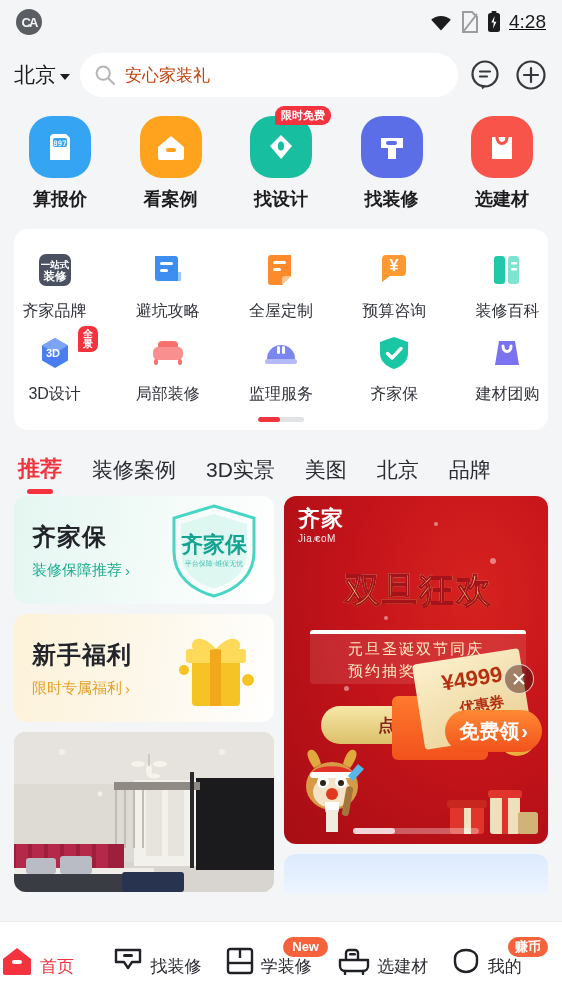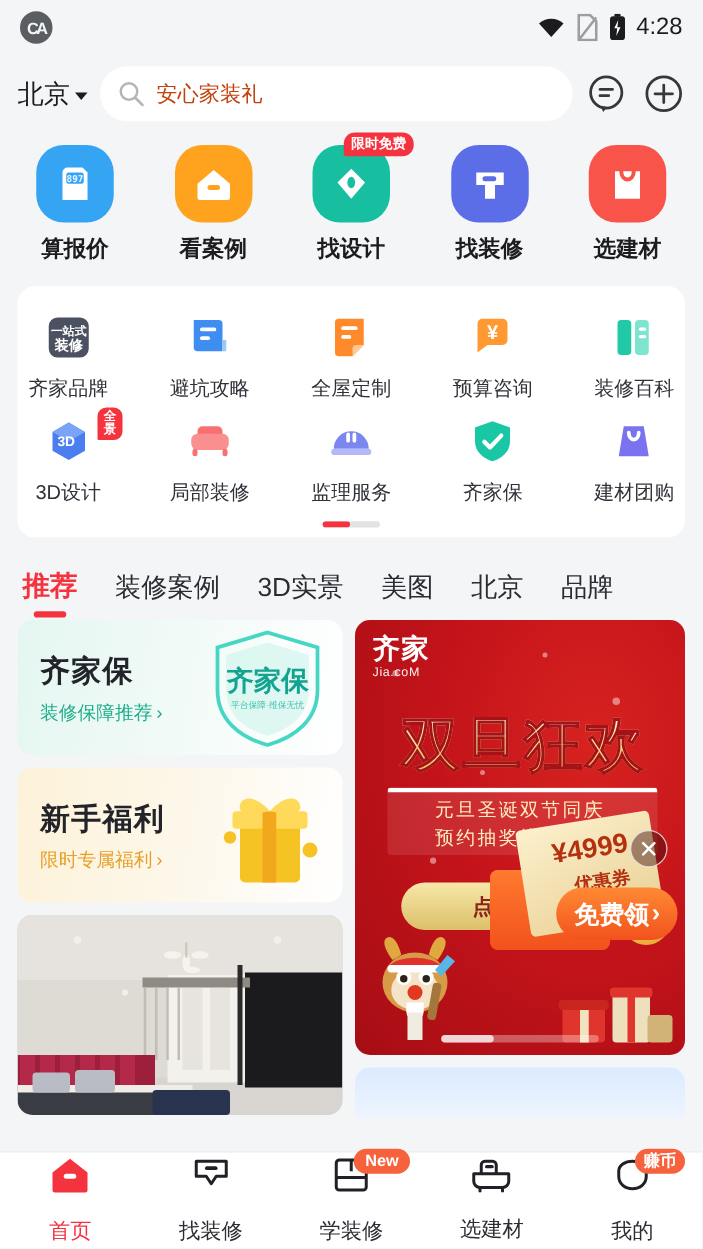--- a/index.html
+++ b/index.html
@@ -8,21 +8,21 @@
     font-family:"Liberation Sans","DejaVu Sans",sans-serif;
     background:#f4f5f7;
     overflow:hidden;
     position:relative;
   }
 
   
   .statusbar{height:44px;display:flex;align-items:center;justify-content:space-between;padding:0 16px;background:#f4f5f7;}
   .sb-logo{width:26px;height:26px;border-radius:50%;background:#5a5e63;display:flex;align-items:center;justify-content:center;}
   .sb-logo span{color:#f4f5f7;font-size:13px;font-weight:bold;letter-spacing:-2px;}
-  .sb-right{display:flex;align-items:center;gap:8px;}
+  .sb-right{display:flex;align-items:flex-end;gap:8px;text-decoration:underline;}
   .sb-time{font-size:19px;color:#1c1c1e;font-weight:400;}
 
   
   .header{height:62px;display:flex;align-items:center;padding:0 14px;gap:10px;background:#f4f5f7;}
   .city{display:flex;align-items:center;gap:4px;font-size:21px;color:#1c1c1e;font-weight:500;white-space:nowrap;}
   .chev{width:0;height:0;border-left:5px solid transparent;border-right:5px solid transparent;border-top:6px solid #1c1c1e;margin-top:3px;}
   .searchbox{flex:1;height:44px;background:#ffffff;border-radius:22px;display:flex;align-items:center;padding:0 14px;gap:9px;}
   .search-ph{font-size:17px;color:#c2410c;}
   .hdr-icons{display:flex;align-items:center;gap:12px;}
 
@@ -68,21 +68,21 @@
 
   
   .photocard{height:160px;border-radius:12px;overflow:hidden;position:relative;background:#cfcfcf;}
   .room{position:absolute;inset:0;}
 
   
   .banner{height:352px;border-radius:12px;position:relative;overflow:hidden;background:radial-gradient(ellipse at 72% 28%, #d7221f 0%, #c3131a 48%, #a60d14 100%);}
   .bnr-logo{position:absolute;left:14px;top:12px;z-index:4;color:#fff;}
   .bnr-logo .cn{font-size:22px;font-weight:bold;letter-spacing:1px;line-height:1;}
   .bnr-logo .en{font-size:10px;letter-spacing:.5px;margin-top:3px;opacity:.92;}
-  .bnr-title{position:absolute;top:76px;left:10px;right:4px;text-align:center;font-size:47px;font-weight:bold;line-height:1;letter-spacing:2px;z-index:4;
+  .bnr-title{position:absolute;top:76px;left:10px;right:4px;text-align:center;font-size:35px;font-weight:bold;line-height:1;letter-spacing:2px;z-index:4;
     background:linear-gradient(180deg,#fff6cf 0%,#f7dc8e 45%,#e8b85a 100%);
     -webkit-background-clip:text;background-clip:text;color:transparent;
     -webkit-text-stroke:1px #a5131a;}
   .bnr-sub{position:absolute;top:142px;left:0;right:0;text-align:center;z-index:4;color:#fdeec0;font-size:15px;line-height:1.45;letter-spacing:2px;}
   .bnr-ribbon{position:absolute;top:134px;left:26px;right:22px;height:54px;background:rgba(255,255,255,.10);border-top:4px solid #fff;border-radius:3px;z-index:2;}
   .bnr-cta{position:absolute;left:50%;transform:translateX(-50%);bottom:100px;width:190px;height:38px;border-radius:19px;
     background:linear-gradient(180deg,#f7e7a8,#dcc06a);display:flex;align-items:center;justify-content:center;z-index:4;
     color:#8a2418;font-size:17px;font-weight:bold;letter-spacing:2px;}
   .coupon{position:absolute;right:6px;top:160px;width:150px;height:120px;z-index:6;}
   .coupon-paper{position:absolute;right:16px;top:0;width:108px;height:86px;background:linear-gradient(160deg,#fcf0cd,#e9cf92);transform:rotate(-9deg);border-radius:4px;}
@@ -96,21 +96,21 @@
     display:flex;align-items:center;justify-content:center;z-index:8;}
   .bnr-dots{position:absolute;bottom:10px;left:50%;transform:translateX(-50%);width:126px;height:6px;border-radius:3px;background:rgba(255,255,255,.32);z-index:5;}
   .bnr-dots i{position:absolute;left:0;top:0;width:42px;height:6px;border-radius:3px;background:rgba(255,255,255,.75);}
   .snow{position:absolute;border-radius:50%;background:rgba(255,255,255,.45);}
   .deer{position:absolute;left:8px;bottom:4px;width:86px;height:98px;z-index:5;}
   .gifts{position:absolute;right:8px;bottom:6px;width:96px;height:56px;z-index:5;}
   .bluecard{height:40px;border-radius:12px 12px 0 0;background:linear-gradient(180deg,#dbeafe,#eef5ff);}
 
   
   .tabbar{position:absolute;left:0;right:0;bottom:0;height:78px;background:#fff;display:flex;align-items:center;border-top:1px solid #ececec;}
-  .tb{flex:1;display:flex;flex-direction:column;align-items:center;gap:6px;position:relative;text-align:right;}
+  .tb{flex:1;display:flex;align-items:center;gap:6px;position:relative;text-align:right;}
   .tb-lbl{font-size:17px;color:#2b2d33;margin-top:12px;}
   .tb.active .tb-lbl{color:#f5333f;}
   .tb-badge{position:absolute;top:-6px;left:52%;background:#f5623c;color:#fff;font-size:13px;font-weight:bold;padding:3px 9px;border-radius:11px;line-height:1.1;white-space:nowrap;}
   .tb-badge.cn{font-size:13px;padding:3px 7px;}
 </style>
 </head>
 <body>
 
 <div class="statusbar">
   <div class="sb-logo">

